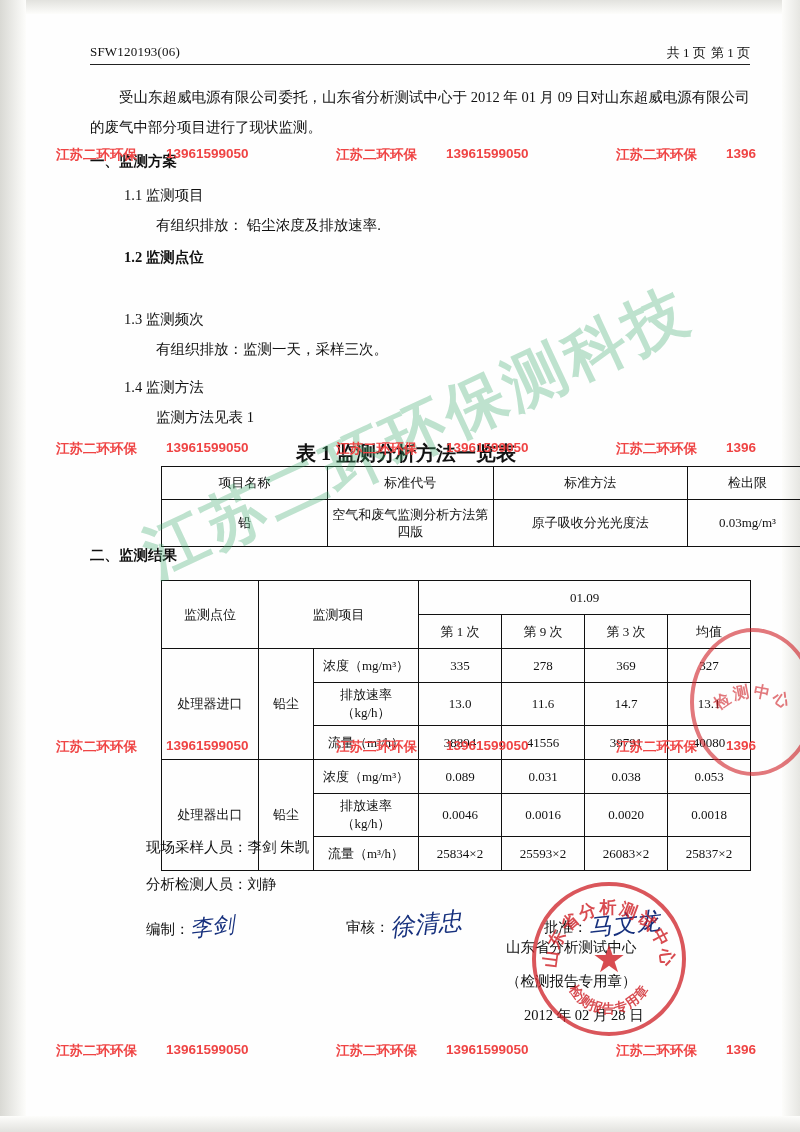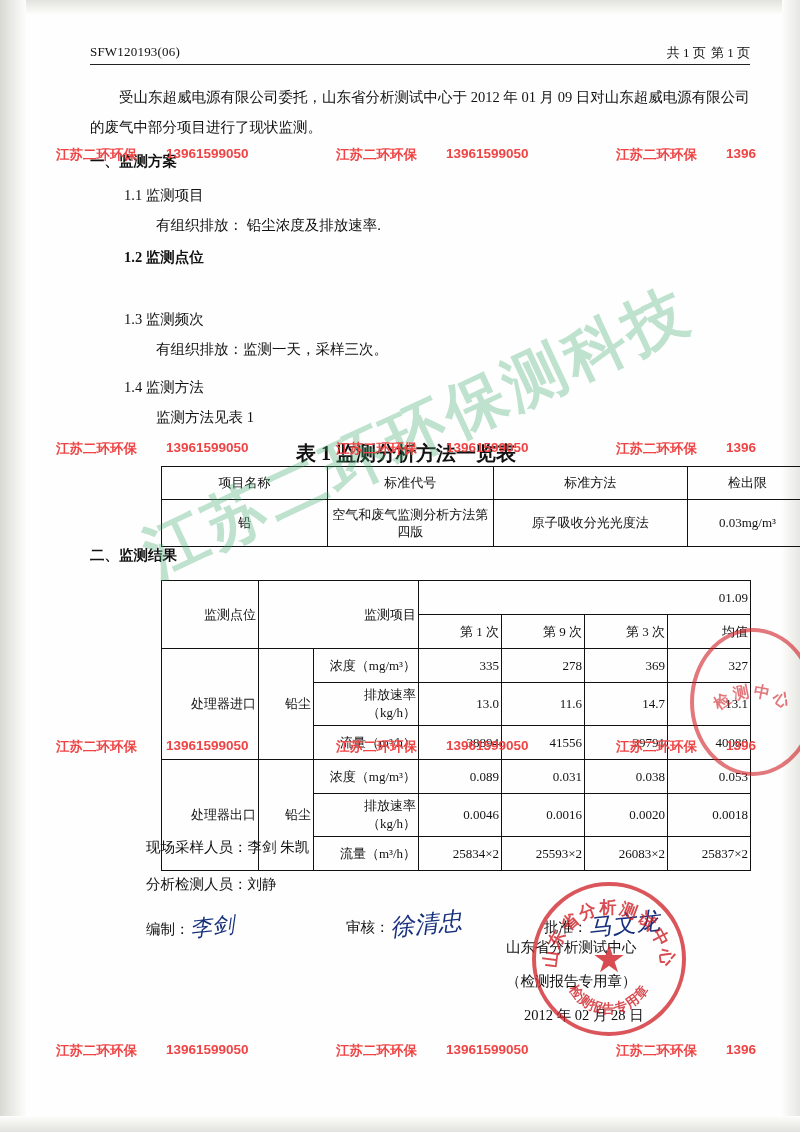--- a/index.html
+++ b/index.html
@@ -54,21 +54,21 @@
 
   
   table{border-collapse:collapse;font-size:13px;}
   table td,table th{border:1px solid #111;text-align:center;font-weight:normal;padding:3px 2px;}
   .t1{position:absolute;left:105px;top:466px;width:647px;}
   .t1 td{height:26px;}
   .t1 .r2 td{height:40px;}
   .t1-cap{position:absolute;left:0;top:440px;width:700px;text-align:center;font-size:20px;font-weight:bold;}
 
   .t2{position:absolute;left:105px;top:580px;width:590px;}
-  .t2 td{height:27px;text-align:right;}
+  .t2 td{height:27px;}
 
   
   .sig{position:absolute;font-size:14.5px;}
 
   
   .stamp{position:absolute;border-radius:50%;pointer-events:none;}
   .stamp-main{
     left:532px;top:882px;width:146px;height:146px;
     border:4px solid rgba(206,30,36,.75);
     color:rgba(206,30,36,.8);

